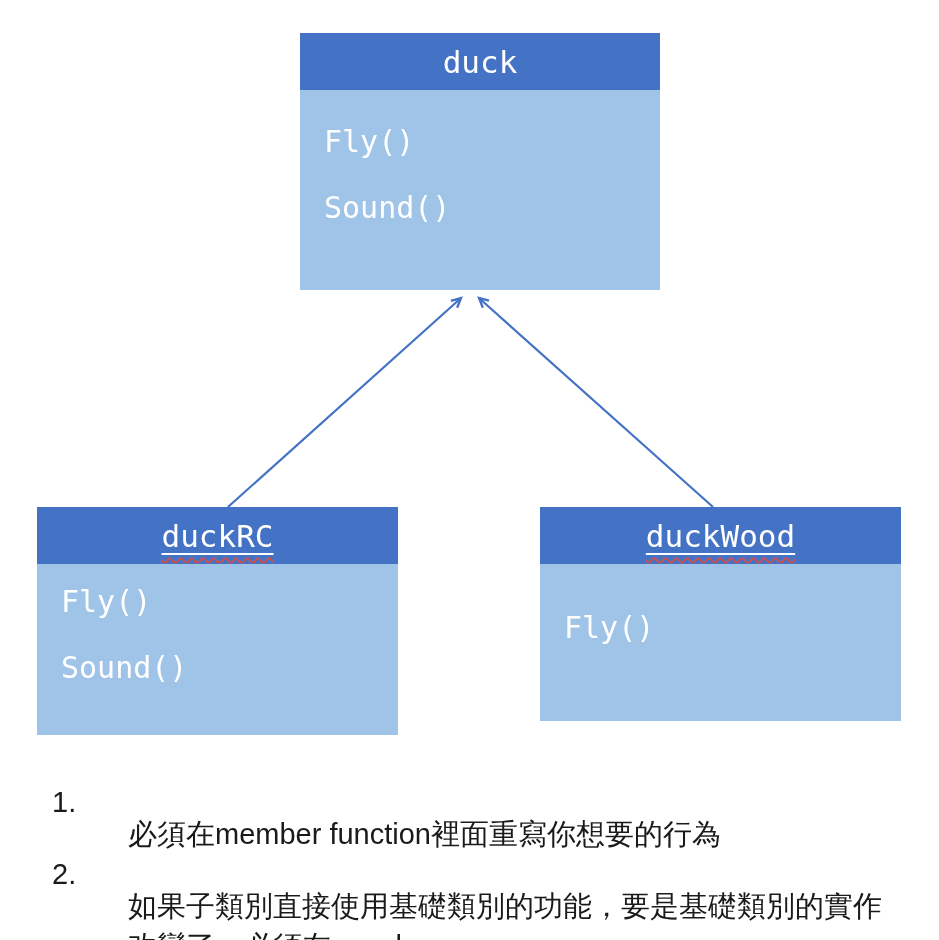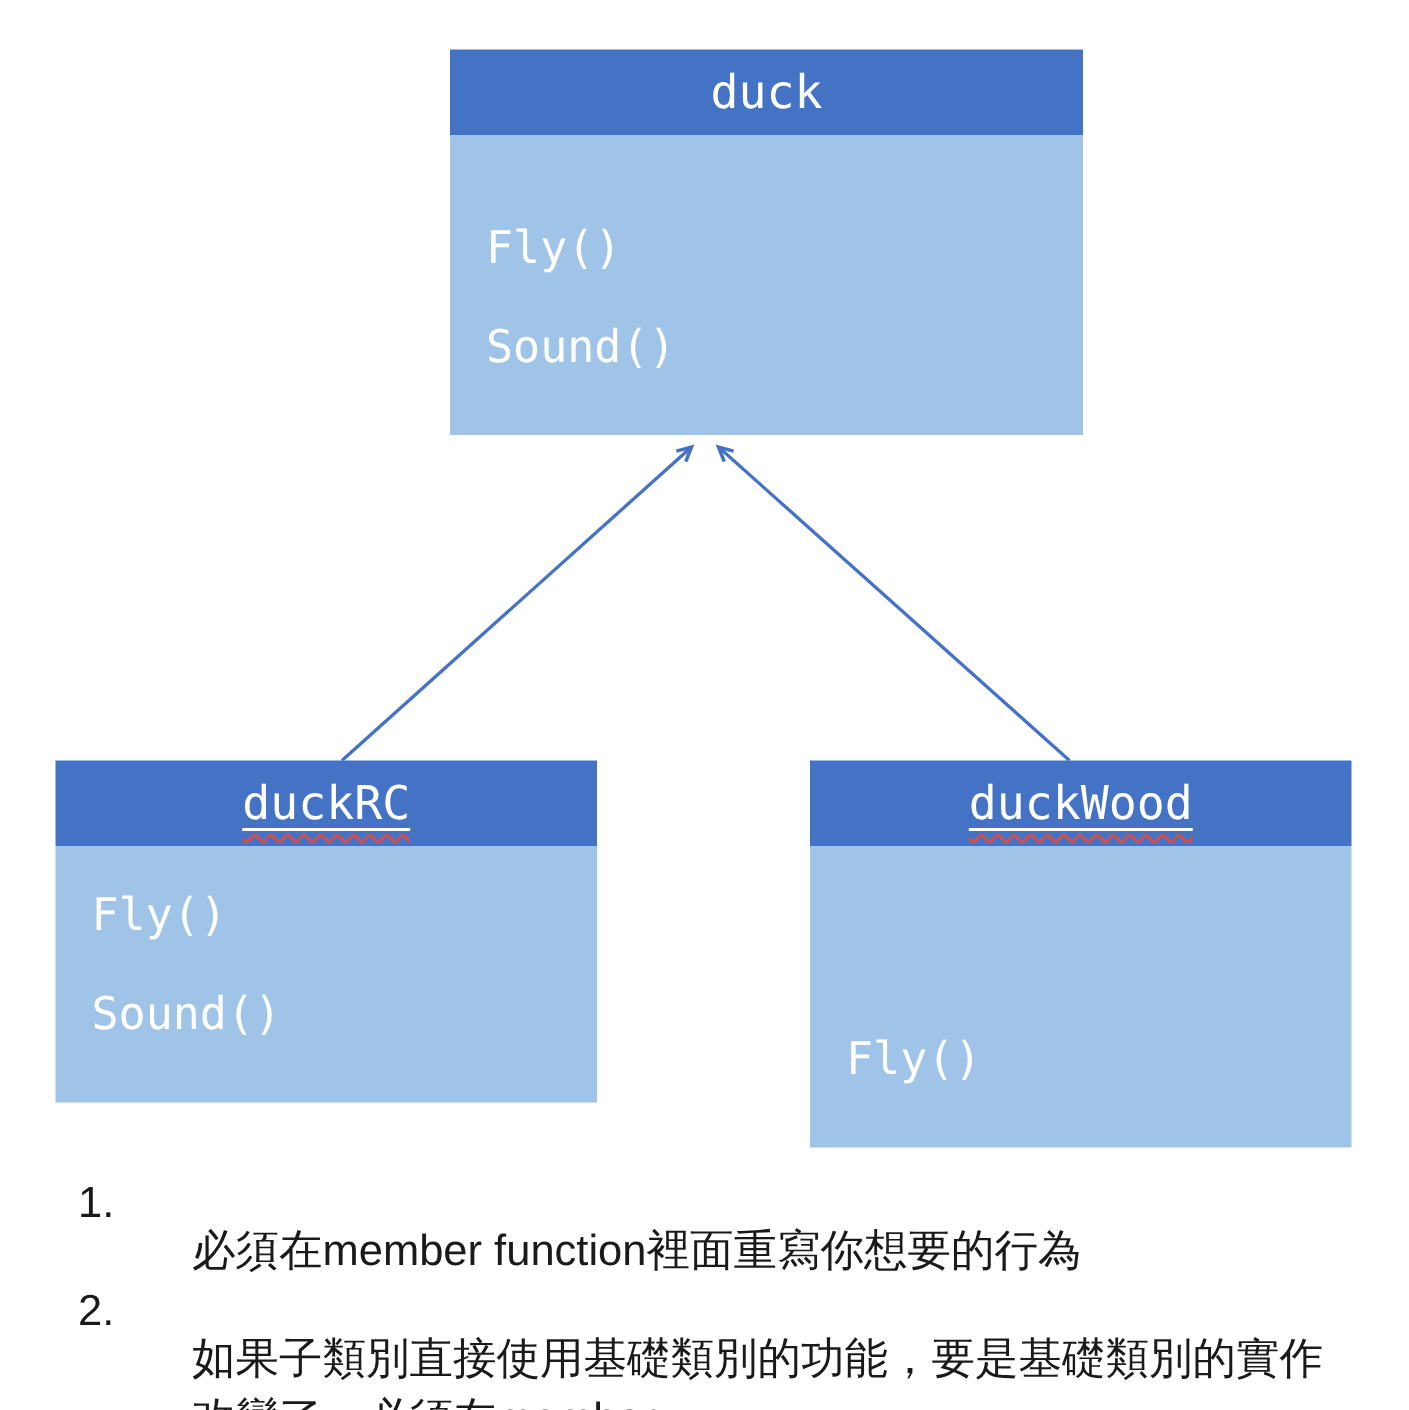--- a/index.html
+++ b/index.html
@@ -37,27 +37,27 @@
   }
   .box-body {
     flex: 1;
     background: var(--body);
     color: var(--boxText);
     font-family: "DejaVu Sans Mono", "Liberation Mono", monospace;
     font-size: 30px;
     line-height: 36px;
     display: flex;
     flex-direction: column;
-    justify-content: flex-end;
+    justify-content: center;
     gap: 30px;
     padding: 10px 24px 40px 24px;
   }
-  #box-duck     { left: 300px; top: 33px;  width: 422px; height: 257px; }
+  #box-duck     { left: 300px; top: 33px;  width: 360px; height: 257px; }
   #box-duckrc   { left: 37px;  top: 507px; width: 361px; height: 228px; }
-  #box-duckwood { left: 540px; top: 507px; width: 361px; height: 258px; }
+  #box-duckwood { left: 540px; top: 507px; width: 361px; height: 214px; }
 
   .u {
     text-decoration: underline;
     text-decoration-color: #ffffff;
     text-decoration-thickness: 2px;
     text-underline-offset: 6px;
   }
   .squiggle {
     text-decoration: underline wavy #d0504f;
     text-decoration-thickness: 1.5px;

